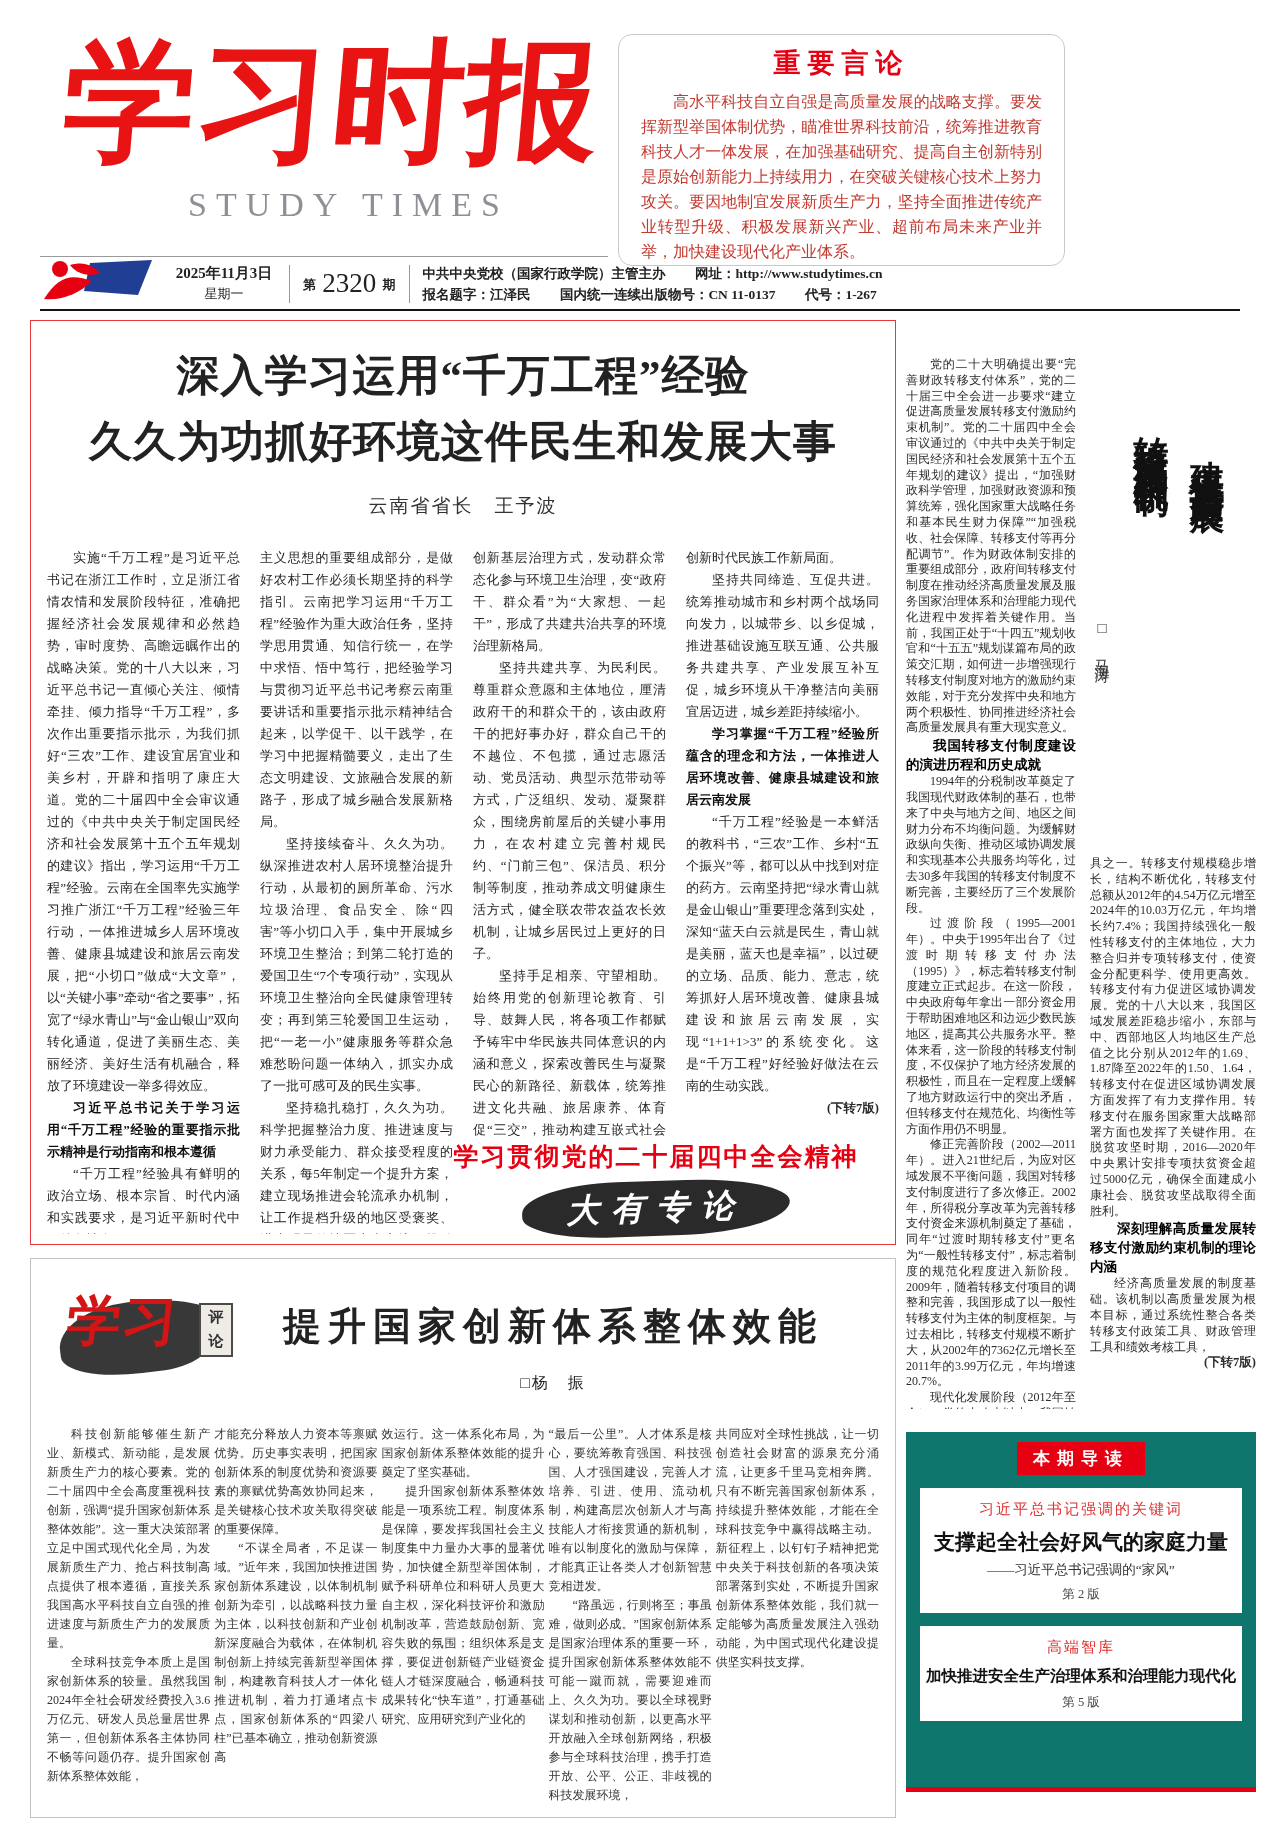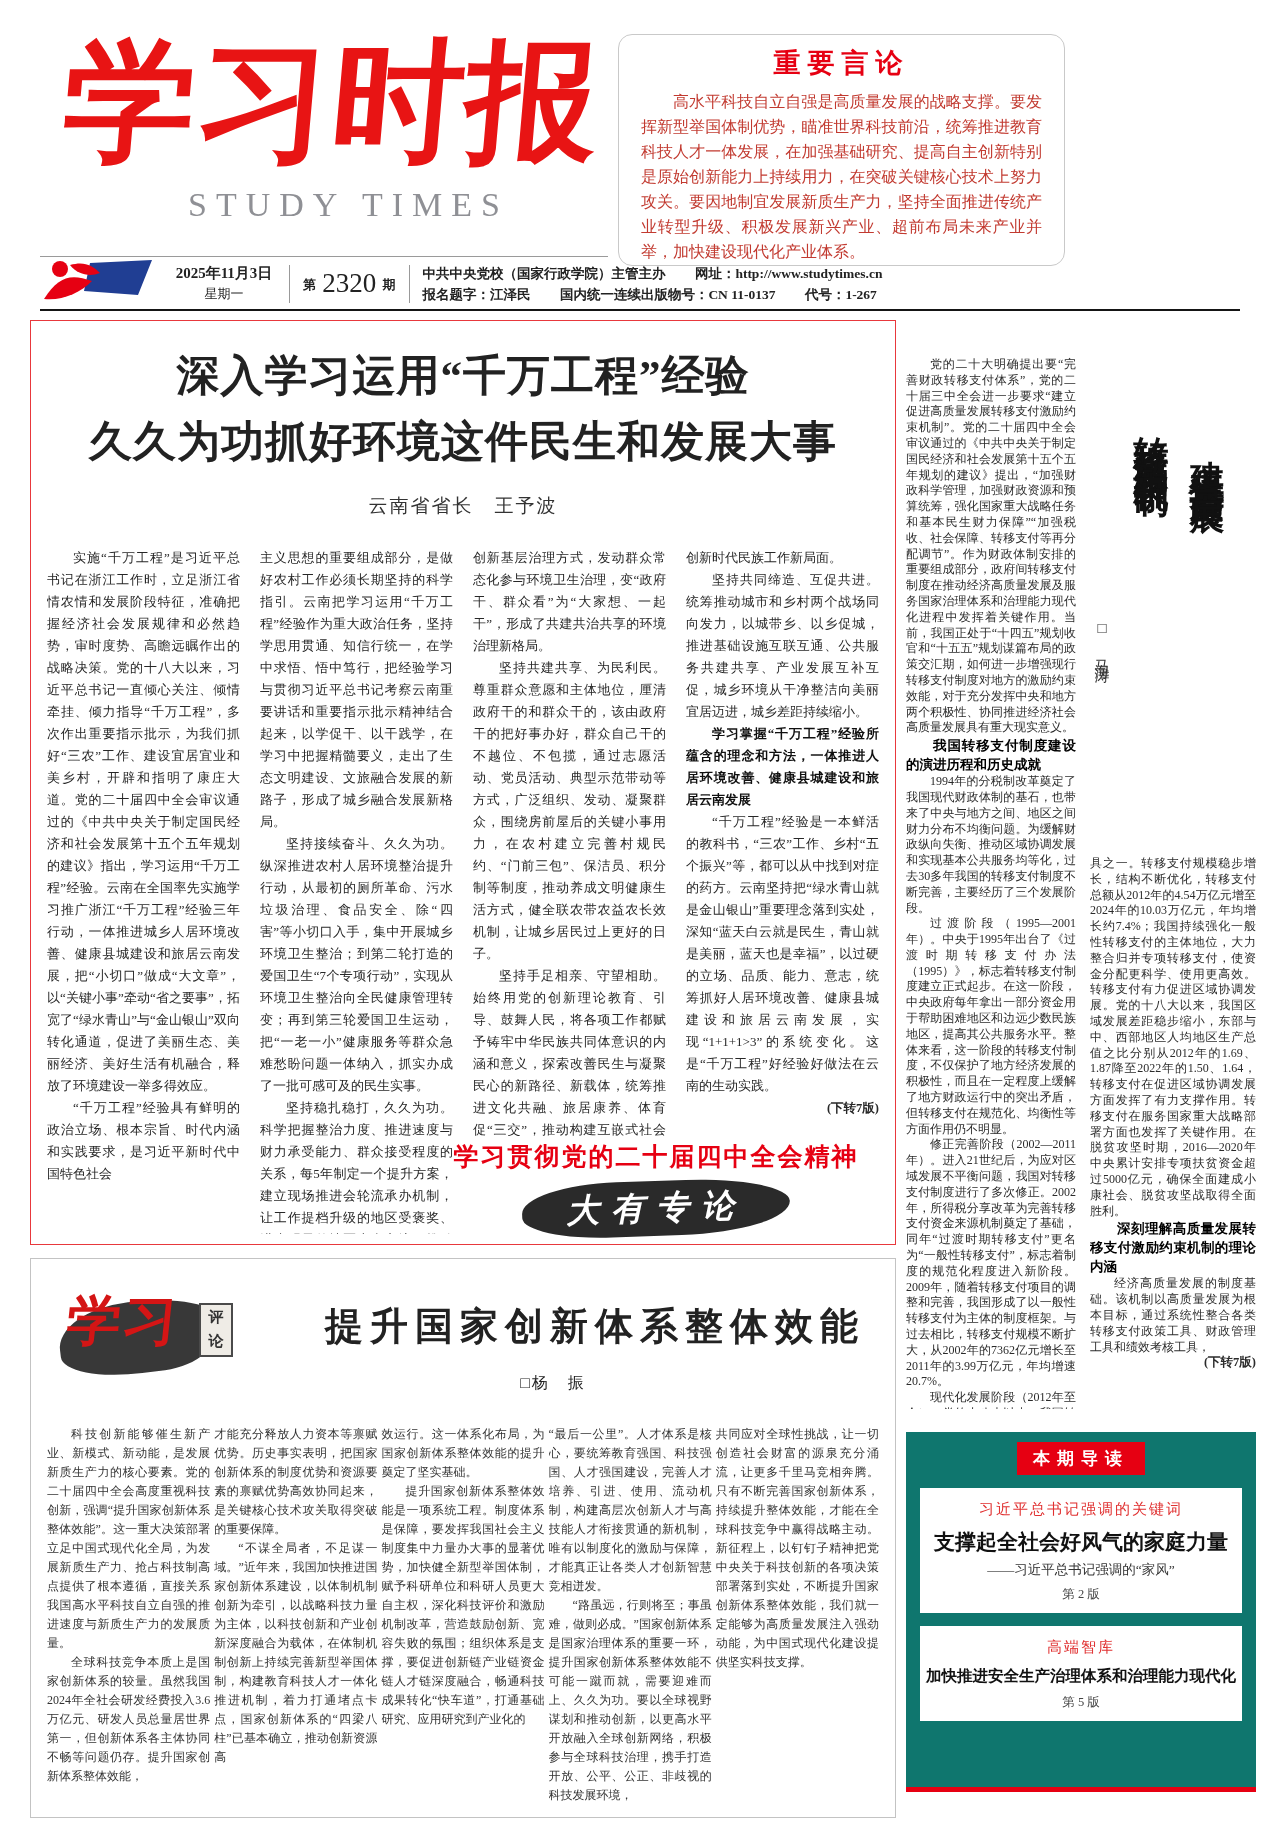--- a/index.html
+++ b/index.html
@@ -54,21 +54,21 @@
   .vh1{left:276px;top:112px;} .vh2{left:220px;top:88px;}
   .vauthor{position:absolute;left:186px;top:300px;font-size:15px;letter-spacing:4px;color:#333;}
   
   .bot-box{position:absolute;left:30px;top:1258px;width:866px;height:560px;border:1px solid #c3c3c3;box-sizing:border-box;}
   .bot-logo{position:absolute;left:28px;top:26px;width:176px;height:104px;}
   .bot-brush{position:absolute;left:0;top:16px;width:162px;height:72px;background:#1d1d1d;opacity:.88;
              border-radius:50% 62% 42% 55%/62% 45% 68% 40%;transform:rotate(-7deg);}
   .bot-logo-cn{position:absolute;left:8px;top:0;font-size:54px;font-weight:700;color:#d41515;transform:skewX(-6deg);letter-spacing:2px;}
   .bot-seal{position:absolute;right:2px;top:18px;width:30px;height:50px;border:2px solid #4a4a4a;background:#efece6;
             color:#333;font-size:15px;font-weight:700;text-align:center;line-height:24px;}
-  .bot-h1{position:absolute;left:210px;right:30px;top:42px;text-align:right;font-size:38px;font-weight:700;letter-spacing:7px;white-space:nowrap;}
+  .bot-h1{position:absolute;left:210px;right:30px;top:42px;text-align:center;font-size:38px;font-weight:700;letter-spacing:7px;white-space:nowrap;}
   .bot-byline{position:absolute;left:210px;right:30px;top:114px;text-align:center;font-size:16px;letter-spacing:2px;}
   .bot-cols{position:absolute;left:16px;right:16px;top:166px;bottom:14px;display:flex;gap:4px;}
   .bcol{flex:1;overflow:hidden;font-size:12px;line-height:19px;text-align:justify;color:#333;}
   .bcol p{margin:0;}
   
   .guide{position:absolute;left:906px;top:1432px;width:350px;height:360px;background:#0f766e;
          border-bottom:5px solid #e60012;box-sizing:border-box;text-align:center;}
   .guide-tab{display:inline-block;margin-top:10px;background:#e60012;color:#fff;font-size:17px;
              font-weight:700;letter-spacing:7px;padding:5px 16px;}
   .gcard{background:#fff;margin:13px 14px 0;padding:12px 4px 10px;cursor:pointer;}
@@ -129,20 +129,21 @@
   <div class="rule-heavy"></div>
 
   <div class="main-box">
     <div class="main-h main-h1">深入学习运用“千万工程”经验</div>
     <div class="main-h main-h2">久久为功抓好环境这件民生和发展大事</div>
     <div class="main-byline">云南省省长　王予波</div>
 
     <div class="main-cols">
       <div class="mcol">
         <p class="ind">实施“千万工程”是习近平总书记在浙江工作时，立足浙江省情农情和发展阶段特征，准确把握经济社会发展规律和必然趋势，审时度势、高瞻远瞩作出的战略决策。党的十八大以来，习近平总书记一直倾心关注、倾情牵挂、倾力指导“千万工程”，多次作出重要指示批示，为我们抓好“三农”工作、建设宜居宜业和美乡村，开辟和指明了康庄大道。党的二十届四中全会审议通过的《中共中央关于制定国民经济和社会发展第十五个五年规划的建议》指出，学习运用“千万工程”经验。云南在全国率先实施学习推广浙江“千万工程”经验三年行动，一体推进城乡人居环境改善、健康县城建设和旅居云南发展，把“小切口”做成“大文章”，以“关键小事”牵动“省之要事”，拓宽了“绿水青山”与“金山银山”双向转化通道，促进了美丽生态、美丽经济、美好生活有机融合，释放了环境建设一举多得效应。</p>
+        <p class="ind colsub">习近平总书记关于学习运用“千万工程”经验的重要指示批示精神是行动指南和根本遵循</p>
         <p class="ind">“千万工程”经验具有鲜明的政治立场、根本宗旨、时代内涵和实践要求，是习近平新时代中国特色社会</p>
       </div>
       <div class="mcol">
         <p>主义思想的重要组成部分，是做好农村工作必须长期坚持的科学指引。云南把学习运用“千万工程”经验作为重大政治任务，坚持学思用贯通、知信行统一，在学中求悟、悟中笃行，把经验学习与贯彻习近平总书记考察云南重要讲话和重要指示批示精神结合起来，以学促干、以干践学，在学习中把握精髓要义，走出了生态文明建设、文旅融合发展的新路子，形成了城乡融合发展新格局。</p>
         <p class="ind">坚持接续奋斗、久久为功。纵深推进农村人居环境整治提升行动，从最初的厕所革命、污水垃圾治理、食品安全、除“四害”等小切口入手，集中开展城乡环境卫生整治；到第二轮打造的爱国卫生“7个专项行动”，实现从环境卫生整治向全民健康管理转变；再到第三轮爱国卫生运动，把“一老一小”健康服务等群众急难愁盼问题一体纳入，抓实办成了一批可感可及的民生实事。</p>
         <p class="ind">坚持稳扎稳打，久久为功。科学把握整治力度、推进速度与财力承受能力、群众接受程度的关系，每5年制定一个提升方案，建立现场推进会轮流承办机制，让工作提档升级的地区受褒奖、进步明显的地区上台交流，推动各地互学互鉴、比学赶超，确保一张蓝图绘到底、一茬接着一茬干，久久为功、善作善成。</p>
       </div>
       <div class="mcol">
         <div class="clip34">
           <p>创新基层治理方式，发动群众常态化参与环境卫生治理，变“政府干、群众看”为“大家想、一起干”，形成了共建共治共享的环境治理新格局。</p>

